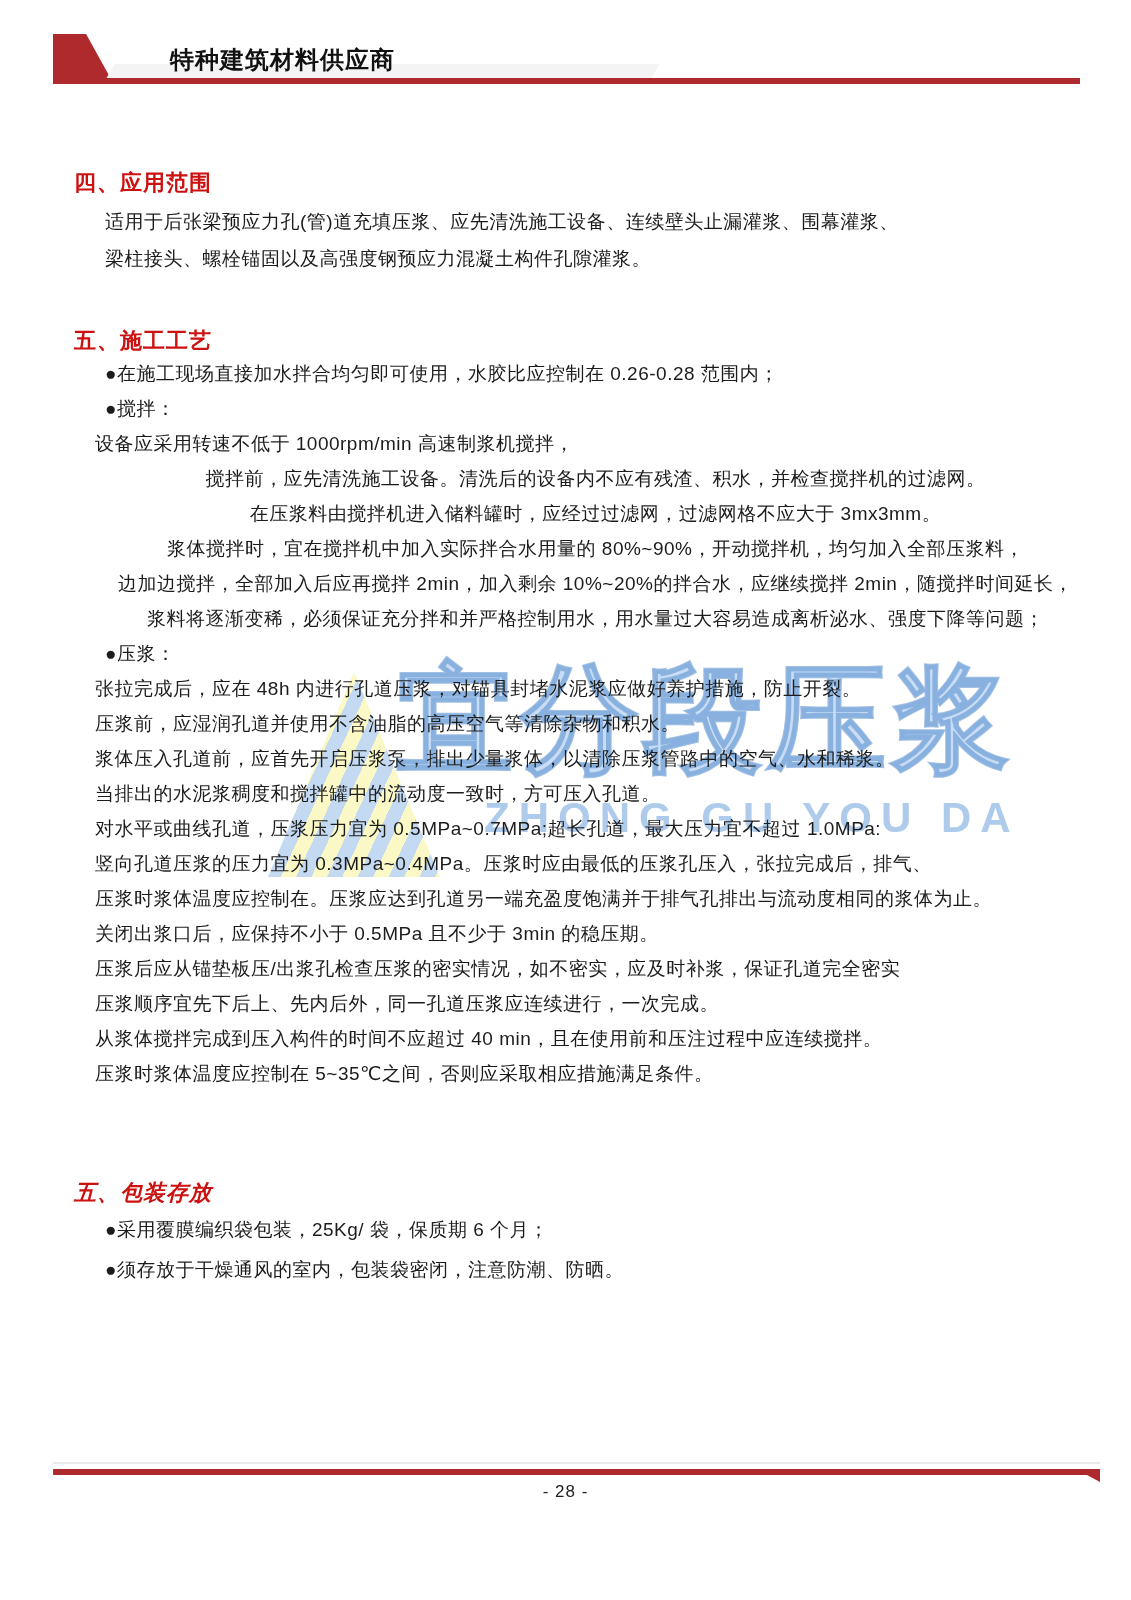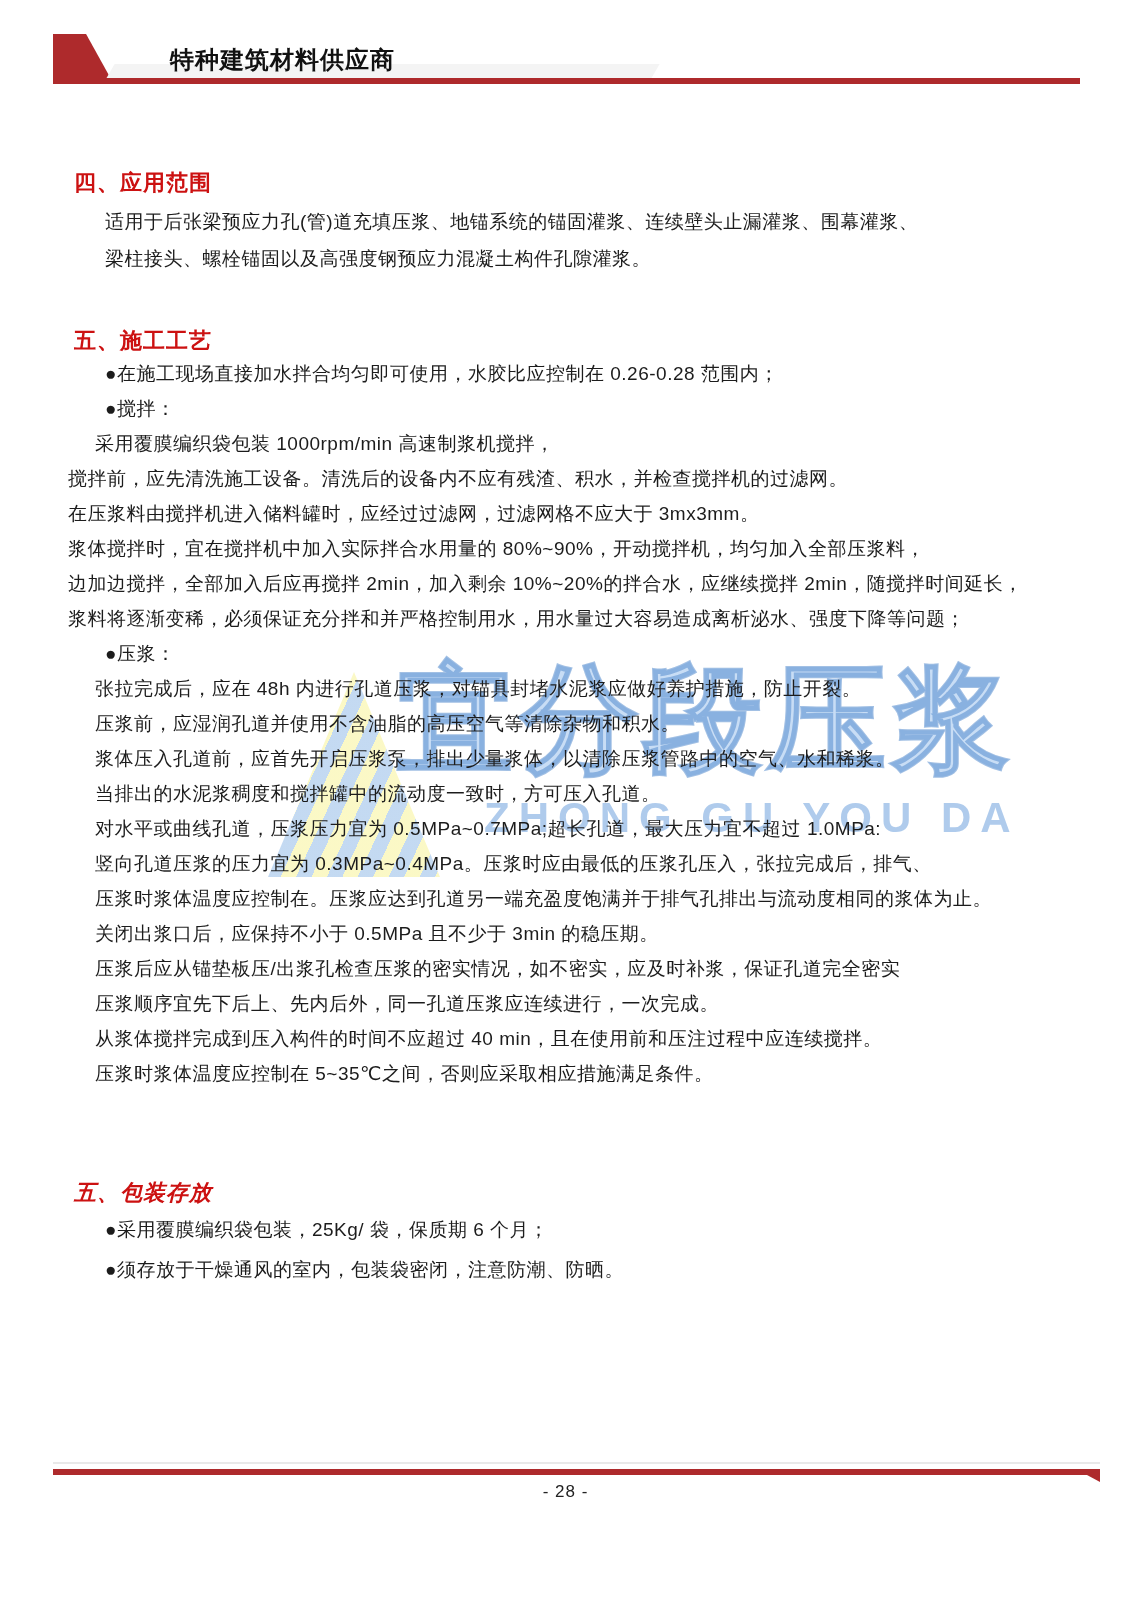--- a/index.html
+++ b/index.html
@@ -58,21 +58,21 @@
     position:absolute;left:9px;
     font-size:22px;font-weight:bold;color:#cc1111;letter-spacing:1px;
     white-space:nowrap;
     margin-left:12px;
   }
   .lines{position:absolute;left:0;width:1070px;}
   .line{
     display:block;height:35px;line-height:35px;
     font-size:19px;color:#1c1c1c;white-space:nowrap;letter-spacing:.5px;
   }
-  .ind-flush{padding-left:15px;}
+  .ind-flush{padding-left:15px;text-align:center;}
   .ind-mid{padding-left:42px;}
   .ind-bullet{padding-left:52px;}
   .ind-para{padding-left:52px;}
   .para .line{height:37px;line-height:37px;}
   .pack .line{height:40px;line-height:40px;}
   
   .ftr-faint{
     position:absolute;left:53px;top:1462px;width:1062px;height:2px;background:#e9e9e9;
   }
   .ftr-line{
@@ -100,29 +100,29 @@
   <div class="wm">
     <div class="wm-logo"></div>
     <div class="wm-cn">宜分段压浆</div>
     <div class="wm-en">ZHONG GU YOU DA</div>
   </div>
 
   <div class="content">
 
     <div class="sec-heading" style="top:168px;">四、应用范围</div>
     <div class="lines para" style="top:203px;">
-      <span class="line ind-para">适用于后张梁预应力孔(管)道充填压浆、地锚系统的锚固灌浆、连续壁头止漏灌浆、围幕灌浆、</span>
+      <span class="line ind-para">适用于后张梁预应力孔(管)道充填压浆、应先清洗施工设备、连续壁头止漏灌浆、围幕灌浆、</span>
       <span class="line ind-para">梁柱接头、螺栓锚固以及高强度钢预应力混凝土构件孔隙灌浆。</span>
     </div>
 
     <div class="sec-heading" style="top:326px;">五、施工工艺</div>
     <div class="lines" style="top:356px;">
       <span class="line ind-bullet">●在施工现场直接加水拌合均匀即可使用，水胶比应控制在 0.26-0.28 范围内；</span>
       <span class="line ind-bullet">●搅拌：</span>
-      <span class="line ind-mid">采用覆膜编织袋包装 1000rpm/min 高速制浆机搅拌，</span>
+      <span class="line ind-mid">设备应采用转速不低于 1000rpm/min 高速制浆机搅拌，</span>
       <span class="line ind-flush">搅拌前，应先清洗施工设备。清洗后的设备内不应有残渣、积水，并检查搅拌机的过滤网。</span>
       <span class="line ind-flush">在压浆料由搅拌机进入储料罐时，应经过过滤网，过滤网格不应大于 3mx3mm。</span>
       <span class="line ind-flush">浆体搅拌时，宜在搅拌机中加入实际拌合水用量的 80%~90%，开动搅拌机，均匀加入全部压浆料，</span>
       <span class="line ind-flush">边加边搅拌，全部加入后应再搅拌 2min，加入剩余 10%~20%的拌合水，应继续搅拌 2min，随搅拌时间延长，</span>
       <span class="line ind-flush">浆料将逐渐变稀，必须保证充分拌和并严格控制用水，用水量过大容易造成离析泌水、强度下降等问题；</span>
       <span class="line ind-bullet">●压浆：</span>
       <span class="line ind-mid">张拉完成后，应在 48h 内进行孔道压浆，对锚具封堵水泥浆应做好养护措施，防止开裂。</span>
       <span class="line ind-mid">压浆前，应湿润孔道并使用不含油脂的高压空气等清除杂物和积水。</span>
       <span class="line ind-mid">浆体压入孔道前，应首先开启压浆泵，排出少量浆体，以清除压浆管路中的空气、水和稀浆。</span>
       <span class="line ind-mid">当排出的水泥浆稠度和搅拌罐中的流动度一致时，方可压入孔道。</span>

